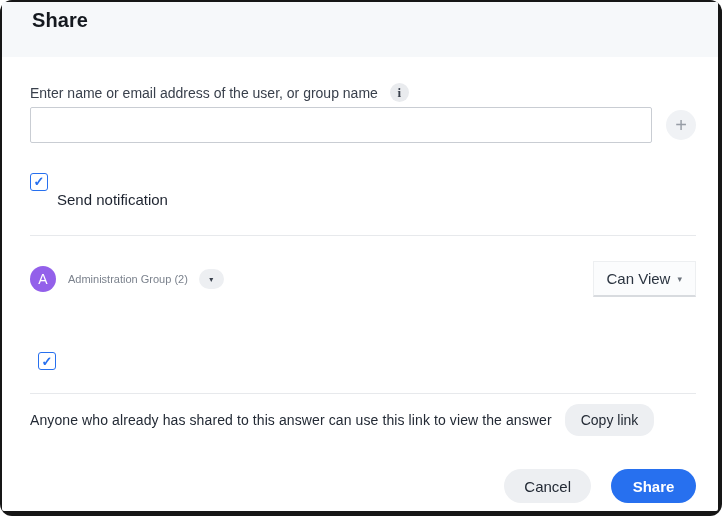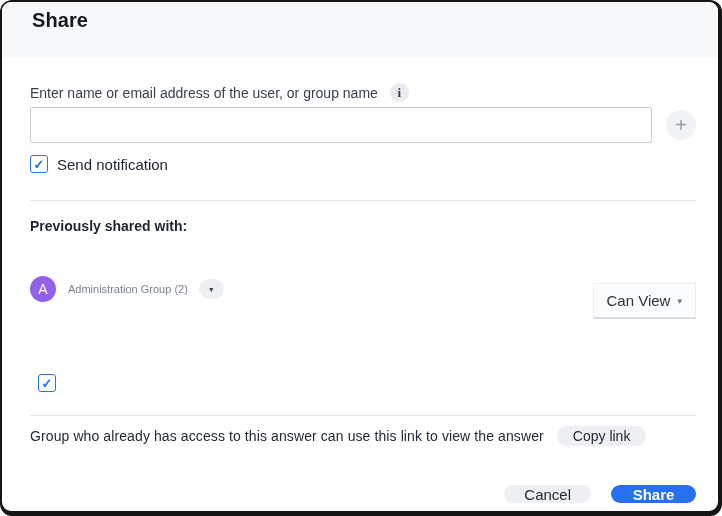--- a/index.html
+++ b/index.html
@@ -11,21 +11,21 @@
   }
   .stage {
     width: 722px; height: 516px;
     background: #161616;
     border-radius: 12px;
     padding: 2px 4px 5px 2px;
   }
   .dialog {
     width: 100%; height: 100%;
     background: #ffffff;
-    border-radius: 9px;
+    border-radius: 2px;
     overflow: hidden;
     display: flex; flex-direction: column;
   }
   .dialog-header {
     flex: none;
     height: 55px;
     background: #f6f8fa;
     padding: 7px 0 0 30px;
   }
   .dialog-title {
@@ -71,21 +71,21 @@
   .checkbox-row { margin-top: 12px; display: flex; align-items: center; gap: 28px; }
   .checkbox-group { display: flex; align-items: center; cursor: pointer; }
   .checkbox {
     width: 18px; height: 18px; border-radius: 3px;
     border: 1px solid #c3c8cf; background: #fff;
     display: flex; align-items: center; justify-content: center;
     font-size: 13px; font-weight: 700; color: transparent;
     flex: none;
   }
   .checkbox.checked { border-color: #2770EF; color: #2770EF; }
-  .checkbox-label { margin-left: 9px; font-size: 15px; color: #1d232f; }
+  .checkbox-label { margin-left: 9px; font-size: 15px; color: #1d232f; margin-top: 36px; }
 
   .divider { height: 1px; background: #e7e9ec; width: 100%; flex: none; }
   .divider-1 { margin-top: 27px; }
   .divider-2 { margin-top: 23px; }
 
   .section-heading { margin-top: 17px; font-size: 14px; font-weight: 700; color: #1d232f; }
 
   .shared-row { margin-top: 25px; display: flex; align-items: center; }
   .avatar {
     width: 26px; height: 26px; border-radius: 50%;
@@ -105,42 +105,41 @@
   .spacer { flex: 1; }
   .permission-btn {
     height: 36px; padding: 8px 13px;
     background: #fbfcfd;
     border: 1px solid #edeff1;
     border-bottom: 2px solid #d8dbdf;
     font-family: "Liberation Sans", sans-serif;
     font-size: 15px; color: #2b3440;
     display: flex; align-items: center; gap: 7px;
     cursor: pointer;
-    margin-top: 24px;
   }
   .permission-caret { font-size: 9px; color: #6b727c; }
 
   .discoverable-row { margin-top: 55px; margin-left: 8px; }
 
   .link-row { margin-top: 10px; display: flex; align-items: center; }
   .link-text { font-size: 14px; color: #232a35; letter-spacing: 0.1px; }
   .copy-link-btn {
-    margin-left: 13px; height: 20px; padding: 0 16px;
+    margin-left: 13px; height: 32px; padding: 0 16px;
     border: none; border-radius: 14px;
     background: #edeff2; color: #232a35;
     font-family: "Liberation Sans", sans-serif;
     font-size: 14px; cursor: pointer; flex: none;
   }
 
   .footer-row {
     margin-top: auto; margin-bottom: 8px;
     display: flex; justify-content: flex-end; align-items: center; gap: 20px;
   }
   .btn {
-    height: 18px; min-width: 85px; padding: 0 20px;
+    height: 34px; min-width: 85px; padding: 0 20px;
     border: none; border-radius: 17px;
     font-family: "Liberation Sans", sans-serif;
     font-size: 15px; cursor: pointer;
   }
   .btn-cancel { background: #edeff2; color: #232a35; }
   .btn-share  { background: #2770EF; color: #ffffff; font-weight: 700; }
 </style>
 </head>
 <body>
 
@@ -169,21 +168,20 @@
         <div class="checkbox-group">
           <span class="checkbox checked">
             <span>✓</span>
           </span>
           <span class="checkbox-label">Send notification</span>
         </div>
       </div>
 
       <div class="divider divider-1"></div>
 
-      <div class="section-heading">Previously shared with:</div>
 
       <div class="shared-row">
         <span class="avatar">A</span>
         <span class="shared-name">Administration Group (2)</span>
         <button class="expand-chip">
           <span>▾</span>
         </button>
         <span class="spacer"></span>
         <button class="permission-btn">
           <span>Can View</span>
@@ -193,21 +191,21 @@
 
       <div class="checkbox-group discoverable-row">
         <span class="checkbox checked">
           <span>✓</span>
         </span>
       </div>
 
       <div class="divider divider-2"></div>
 
       <div class="link-row">
-        <span class="link-text">Group who already has access to this answer can use this link to view the answer</span>
+        <span class="link-text">Anyone who already has shared to this answer can use this link to view the answer</span>
         <button class="copy-link-btn">Copy link</button>
       </div>
 
       <div class="footer-row">
         <button class="btn btn-cancel">Cancel</button>
         <button class="btn btn-share">Share</button>
       </div>
 
     </div>
   </div>

